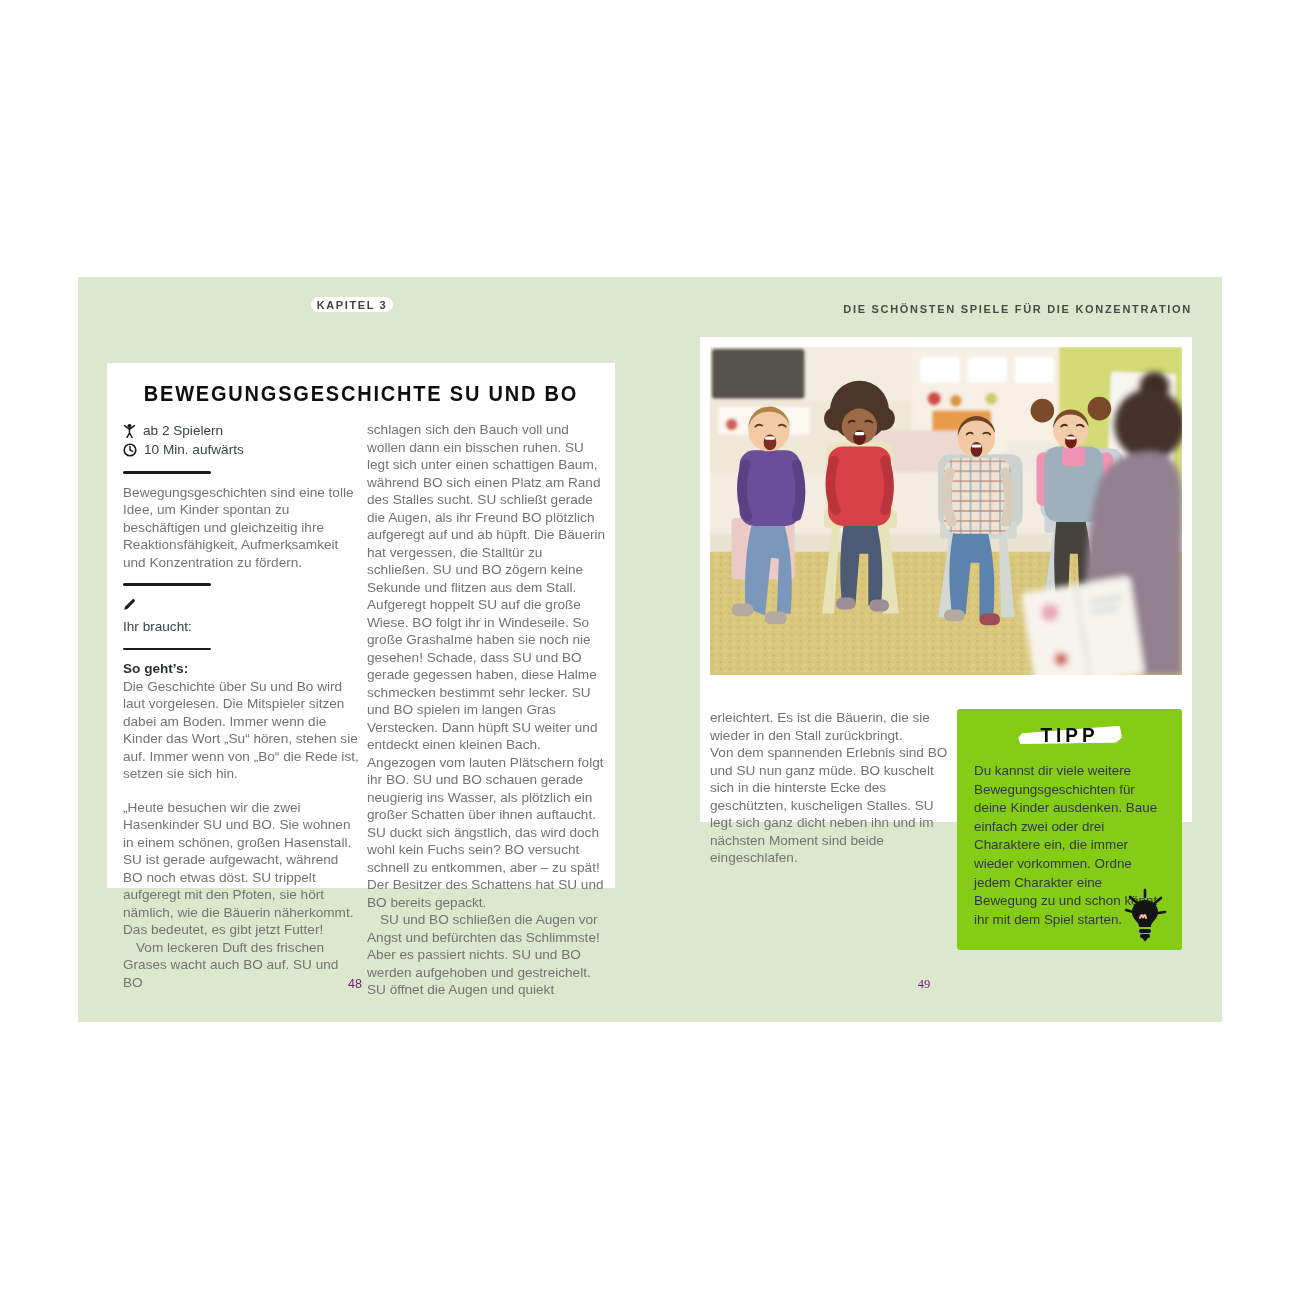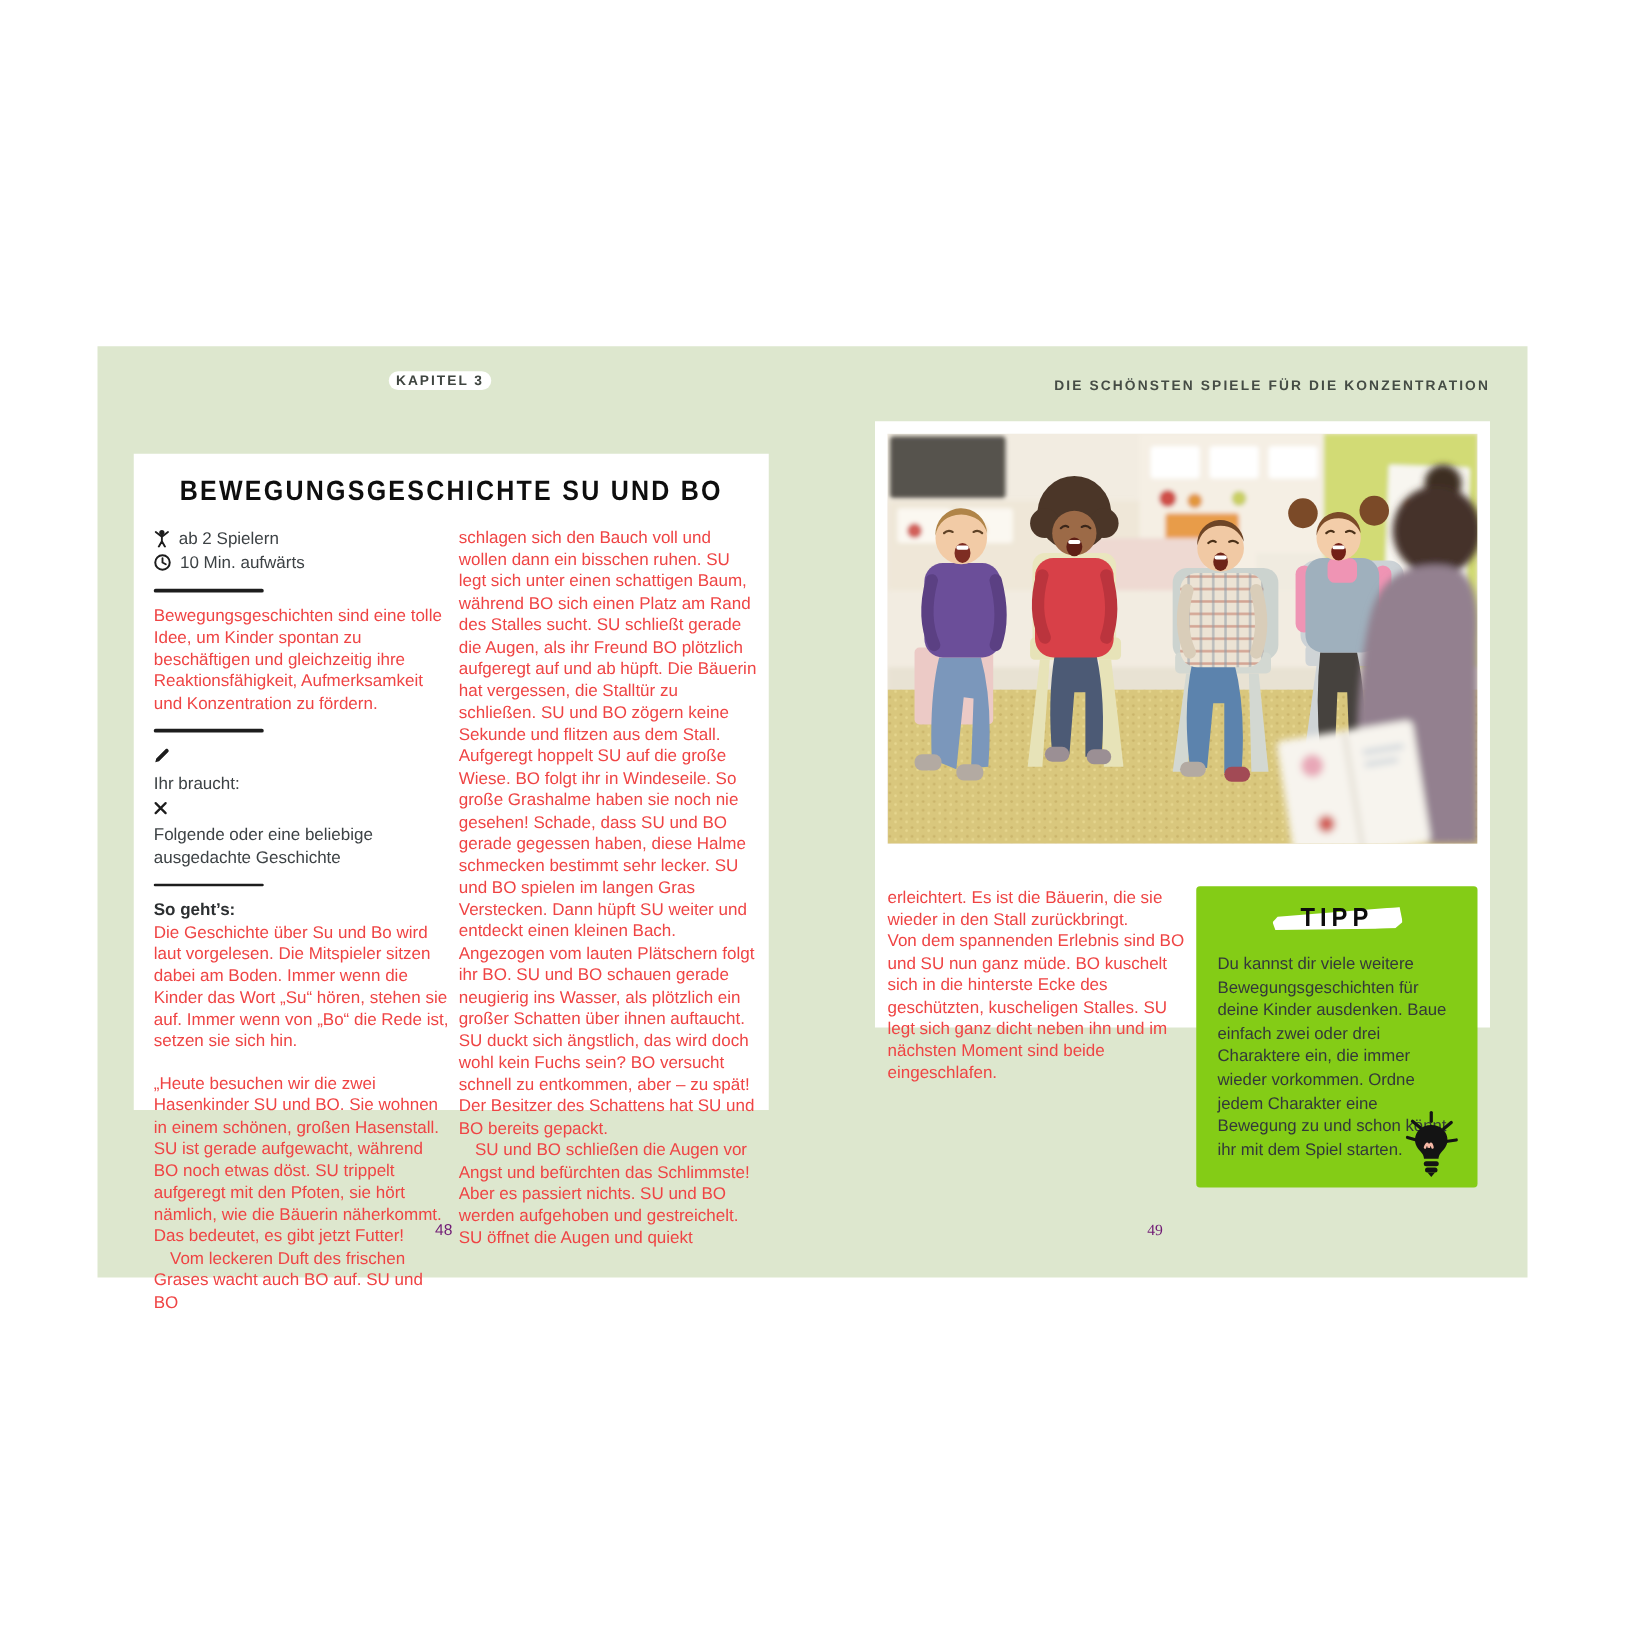--- a/index.html
+++ b/index.html
@@ -25,21 +25,21 @@
   .page-num.left{left:247px;}
   .page-num.right{left:816px;font-family:Liberation Serif, serif;}
 
   .activity-title{
     margin-top:19px;text-align:center;font-size:20px;font-weight:bold;
     letter-spacing:1.8px;color:#0e0e0e;transform:scaleY(1.12);
   }
   .cols{position:absolute;left:16px;top:58px;right:10px;bottom:12px;}
   .col1{position:absolute;left:0;top:0;width:237px;}
   .col2{position:absolute;left:244px;top:0;width:240px;}
-  p{margin:0;font-size:13.6px;line-height:17.5px;color:#ef4444;}
+  p{margin:0;font-size:13.6px;line-height:17.5px;color:#737373;}
   .indent{text-indent:13px;}
   .meta-row{display:flex;align-items:center;gap:7px;font-size:13.6px;line-height:19px;color:#3d4245;}
   .meta-row svg{flex:0 0 auto;}
   .rule{width:88px;height:2.5px;background:#1d1d1d;border-radius:2px;margin:12px 0 10px 0;}
   .mat-row{display:flex;align-items:flex-start;gap:7px;font-size:13.6px;line-height:18px;margin-bottom:3px;flex-direction:column;}
   .mat-row svg{flex:0 0 auto;margin-top:2px;}
   .bold{font-weight:bold;color:#2c2f31;}.gap16{height:16px;}
 
   .photo{position:absolute;left:10px;top:10px;width:472px;height:328px;overflow:hidden;background:#efe9df;}
   .photo svg{display:block;width:100%;height:100%;}
@@ -90,26 +90,20 @@
         </div>
         <div class="rule"></div>
         <p>Bewegungsgeschichten sind eine tolle Idee, um Kinder spontan zu beschäftigen und gleichzeitig ihre Reaktionsfähigkeit, Aufmerksamkeit und Konzentration zu fördern.</p>
         <div class="rule"></div>
         <div class="mat-row">
           <svg width="13" height="13" viewBox="0 0 13 13">
             <path d="M1.2 11.8 L2 8.8 L9.4 1.4 C9.9 0.9 10.8 0.9 11.3 1.4 L11.6 1.7 C12.1 2.2 12.1 3.1 11.6 3.6 L4.2 11 Z" fill="#1d1d1d"></path>
           </svg>
           <span>Ihr braucht:</span>
         </div>
-        <div class="mat-row">
-          <svg width="11" height="11" viewBox="0 0 11 11">
-            <path d="M1.5 1.5 L9.5 9.5 M9.5 1.5 L1.5 9.5" stroke="#1d1d1d" stroke-width="1.8" stroke-linecap="round"></path>
-          </svg>
-          <span>Folgende oder eine beliebige ausgedachte Geschichte</span>
-        </div>
         <div class="rule"></div>
         <p class="bold">So geht’s:</p>
         <p>Die Geschichte über Su und Bo wird laut vorgelesen. Die Mitspieler sitzen dabei am Boden. Immer wenn die Kinder das Wort „Su“ hören, stehen sie auf. Immer wenn von „Bo“ die Rede ist, setzen sie sich hin.</p>
         <div class="gap16"></div>
         <p>„Heute besuchen wir die zwei Hasenkinder SU und BO. Sie wohnen in einem schönen, großen Hasenstall. SU ist gerade aufgewacht, während BO noch etwas döst. SU trippelt aufgeregt mit den Pfoten, sie hört nämlich, wie die Bäuerin näherkommt. Das bedeutet, es gibt jetzt Futter!</p>
         <p class="indent">Vom leckeren Duft des frischen Grases wacht auch BO auf. SU und BO</p>
       </div>
       <div class="col2">
         <p>schlagen sich den Bauch voll und wollen dann ein bisschen ruhen. SU legt sich unter einen schattigen Baum, während BO sich einen Platz am Rand des Stalles sucht. SU schließt gerade die Augen, als ihr Freund BO plötzlich aufgeregt auf und ab hüpft. Die Bäuerin hat vergessen, die Stalltür zu schließen. SU und BO zögern keine Sekunde und flitzen aus dem Stall. Aufgeregt hoppelt SU auf die große Wiese. BO folgt ihr in Windeseile. So große Grashalme haben sie noch nie gesehen! Schade, dass SU und BO gerade gegessen haben, diese Halme schmecken bestimmt sehr lecker. SU und BO spielen im langen Gras Verstecken. Dann hüpft SU weiter und entdeckt einen kleinen Bach. Angezogen vom lauten Plätschern folgt ihr BO. SU und BO schauen gerade neugierig ins Wasser, als plötzlich ein großer Schatten über ihnen auftaucht. SU duckt sich ängstlich, das wird doch wohl kein Fuchs sein? BO versucht schnell zu entkommen, aber – zu spät! Der Besitzer des Schattens hat SU und BO bereits gepackt.</p>
         <p class="indent">SU und BO schließen die Augen vor Angst und befürchten das Schlimmste! Aber es passiert nichts. SU und BO werden aufgehoben und gestreichelt. SU öffnet die Augen und quiekt</p>

